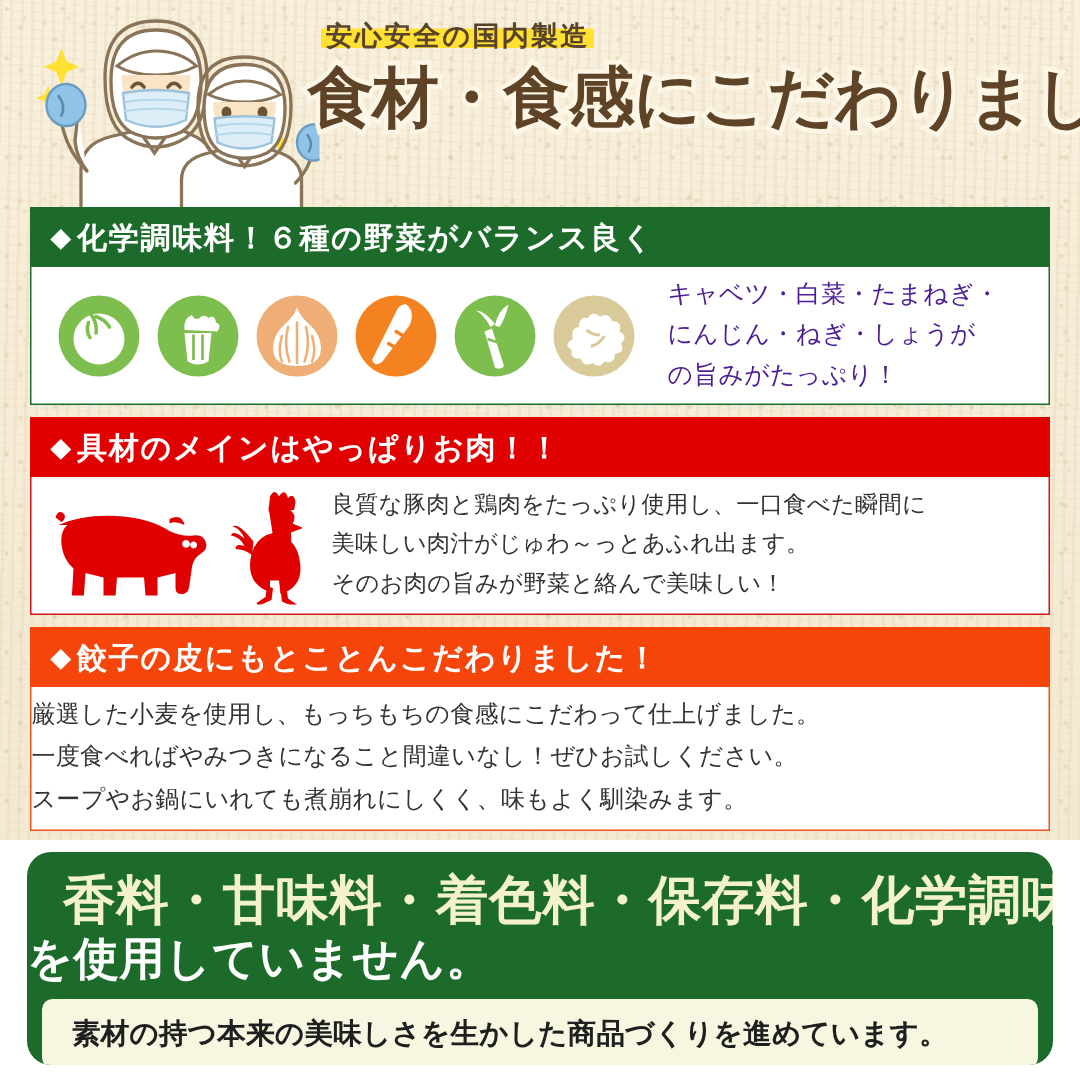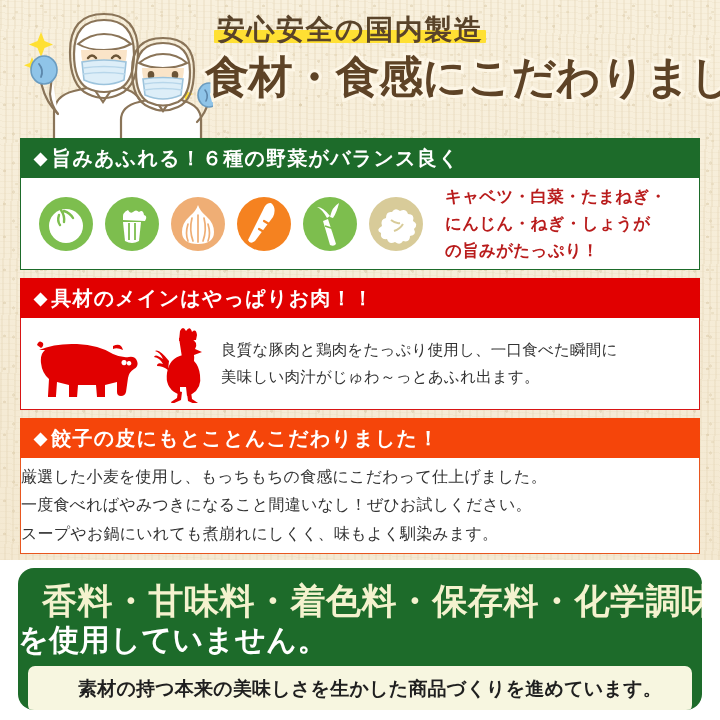--- a/index.html
+++ b/index.html
@@ -47,21 +47,21 @@
 
   .kicker-wrap{
     position:relative; display:inline-block; margin-left:12px;
   }
   .kicker-hl{
     position:absolute; left:-3px; right:-3px; bottom:3px; height:13px;
     background:#ffe033; z-index:0; border-radius:1px;
   }
   .kicker{
     position:relative; z-index:1;
-    font-size:28px; font-weight:bold; color:#59432a;
+    font-size:18px; font-weight:bold; color:#59432a;
     letter-spacing:1.5px; line-height:1.15;
     white-space:nowrap;
   }
 
   .headline{
     margin-top:6px;
     font-size:44px; font-weight:bold; color:#5e4326;
     letter-spacing:-0.5px; line-height:1.12;
     white-space:nowrap;
     -webkit-text-stroke:6px #fdf6e6;
@@ -99,22 +99,22 @@
 
   #panel-skin{ top:418px; }
   #panel-skin .panel-body{ height:96px; display:flex; align-items:center; }
 
   
   #veg-icons{ display:flex; gap:4px; padding-left:14px; }
   .veg-icon{ width:62px; height:62px; }
 
   #veg-text{
     margin-left:18px;
-    font-size:16.5px; color:#b91c1c; line-height:1.62;
-    letter-spacing:.3px; font-weight:700;
+    font-size:16.5px; color:#4c1d95; line-height:1.62;
+    letter-spacing:.3px; font-weight:400;
   }
 
   
   #meat-figs{ width:200px; display:flex; align-items:center; justify-content:center; gap:8px; }
   #meat-text{
     font-size:15.5px; color:#333333; line-height:1.72; letter-spacing:.2px;
   }
 
   
   #skin-text{
@@ -143,21 +143,20 @@
     font-size:30px; font-weight:bold; color:#ffffff;
     letter-spacing:.5px; line-height:1.25; margin-top:-1px;
   }
   #banner-note{
     margin:7px 10px 0 10px;
     height:46px;
     background:#f7f6e0;
     border-radius:7px;
     display:flex; align-items:center;
     padding-left:20px;
-    justify-content:center;
   }
   #banner-note-text{
     font-size:19px; font-weight:bold; color:#1f1f1f; letter-spacing:.2px;
     white-space:nowrap;
   }
 </style>
 </head>
 <body>
 
 <div id="page">
@@ -238,21 +237,21 @@
         <div class="kicker-hl"></div>
         <div class="kicker">安心安全の国内製造</div>
       </div>
       <div class="headline">食材・食感にこだわりました！</div>
     </div>
   </div>
 
   <div class="panel p-green" id="panel-veg">
     <div class="panel-head">
       <span class="dia">◆</span>
-      <span>旨みあふれる！６種の野菜がバランス良く</span>
+      <span>化学調味料！６種の野菜がバランス良く</span>
     </div>
     <div class="panel-body">
 
       <div id="veg-icons">
 
         <svg class="veg-icon" viewBox="0 0 62 62">
           <circle cx="31" cy="31" r="27" fill="#7dbe4e"></circle>
           <circle cx="31" cy="33" r="17" fill="#ffffff"></circle>
           <path d="M26 17 q4 6 3 12 M29 18 q6 2 9 7 M24 22 q-2 6 1 10" fill="none" stroke="#7dbe4e" stroke-width="2.4" stroke-linecap="round"></path>
         </svg>
@@ -334,20 +333,21 @@
           <path d="M16 36 q-10 -13 -14 -10 q5 1 8 8 q-8 -6 -9 -2 q6 1 9 7 q-6 -2 -6 2 q6 0 11 4 Z" fill="#e10000"></path>
 
           <path d="M25 66 l-1 7 l-6 4 l1 2 l9 -4 l1 -8 Z" fill="#e10000"></path>
           <path d="M38 67 l1 7 l6 4 l-1 2 l-9 -4 l-1 -8 Z" fill="#e10000"></path>
         </svg>
       </div>
 
       <div id="meat-text">
         <div>良質な豚肉と鶏肉をたっぷり使用し、一口食べた瞬間に</div>
         <div>美味しい肉汁がじゅわ～っとあふれ出ます。</div>
+        <div>そのお肉の旨みが野菜と絡んで美味しい！</div>
       </div>
     </div>
   </div>
 
   <div class="panel p-orange" id="panel-skin">
     <div class="panel-head">
       <span class="dia">◆</span>
       <span>餃子の皮にもとことんこだわりました！</span>
     </div>
     <div class="panel-body">

